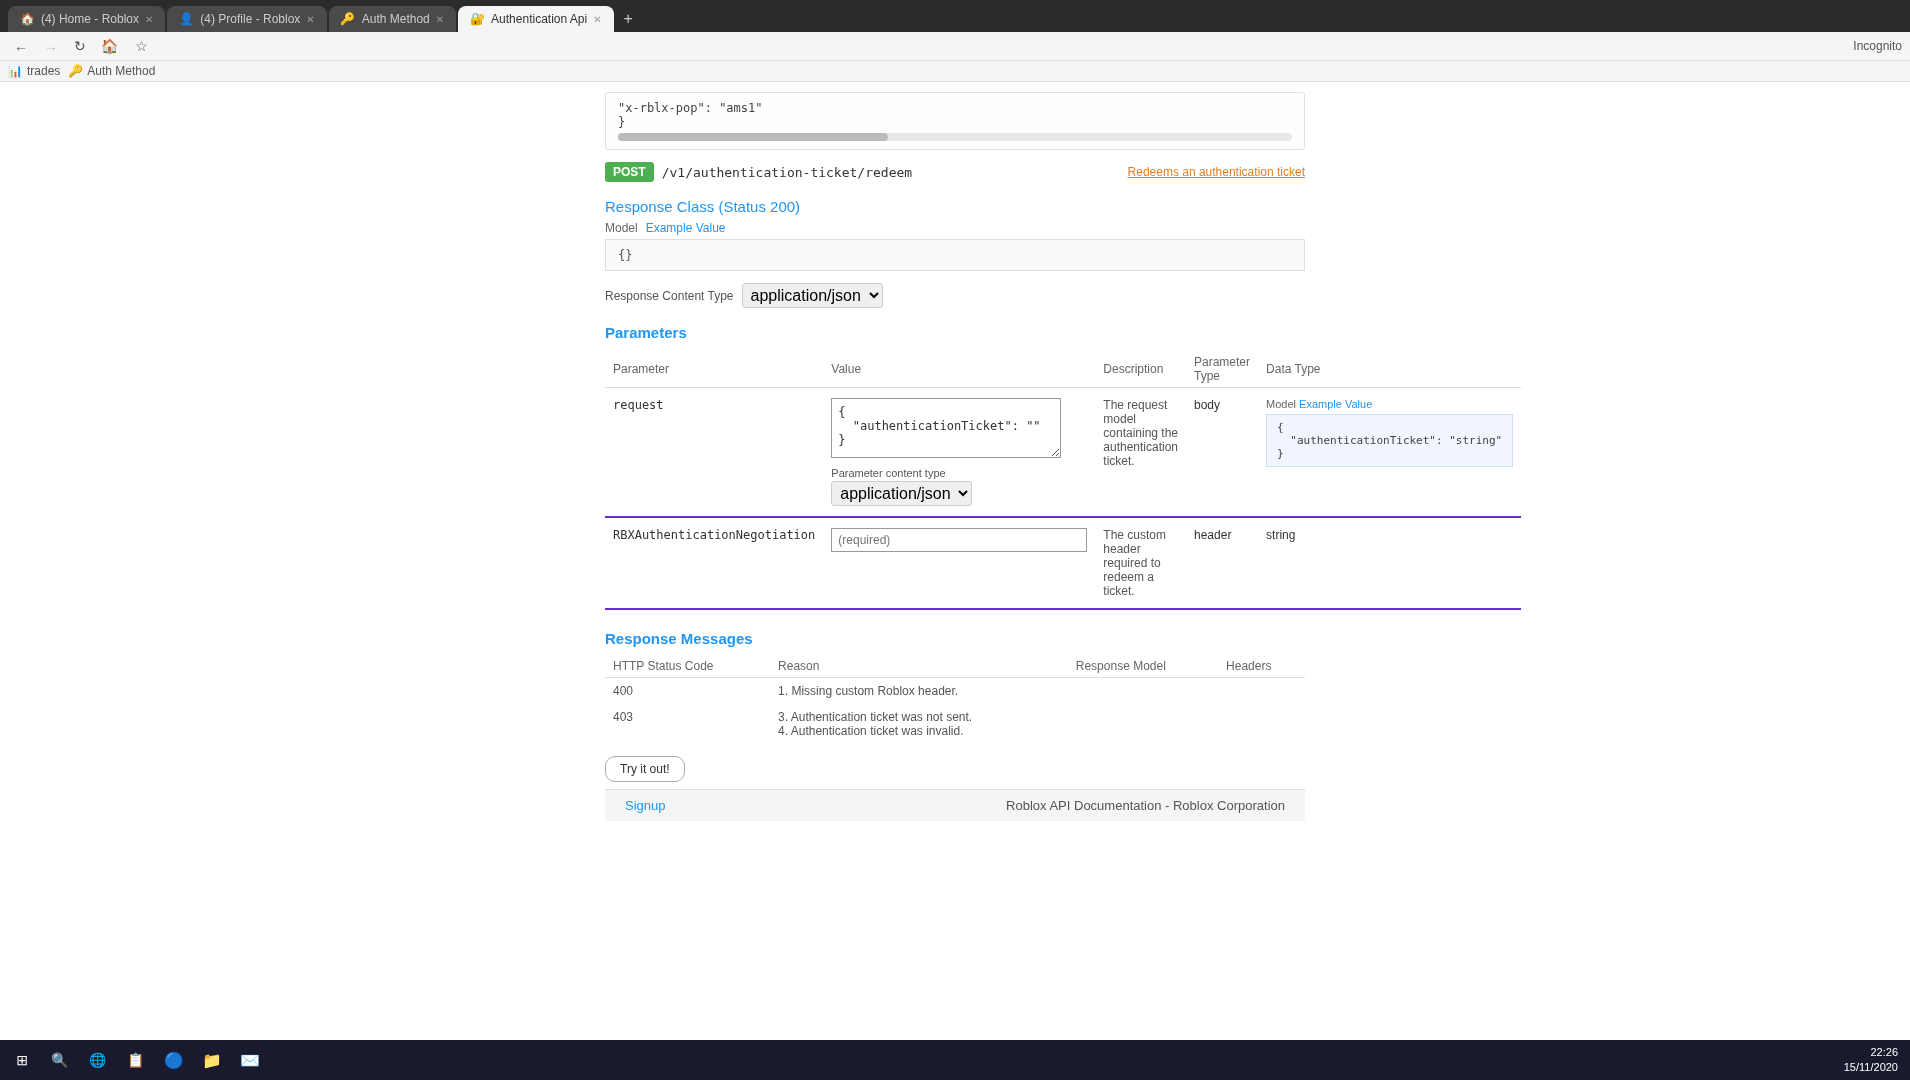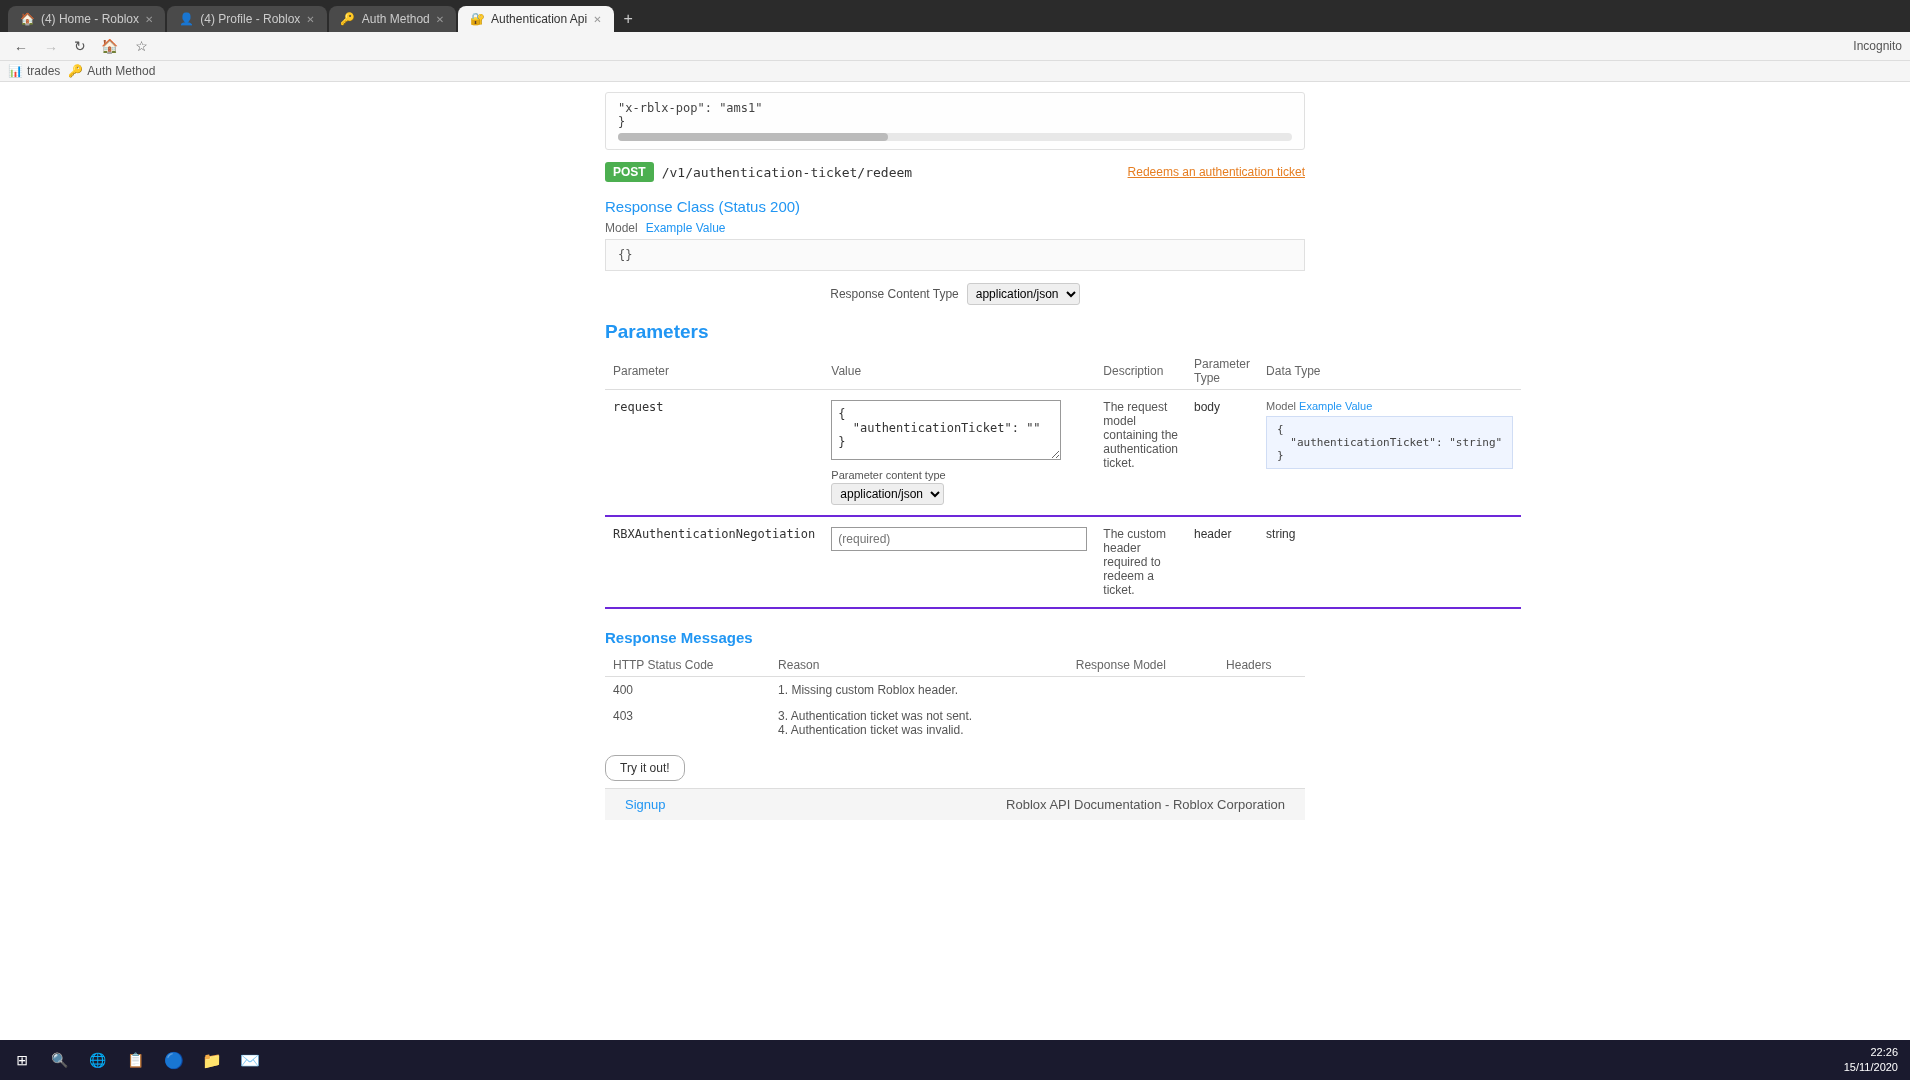--- a/index.html
+++ b/index.html
@@ -204,34 +204,33 @@
       margin-bottom: 12px;
     }
 
     
     .content-type-row {
       display: flex;
       align-items: center;
       gap: 8px;
       margin-bottom: 16px;
       font-size: 12px;
-      justify-content: center;
     }
     .content-type-label { color: #555; }
     select {
-      font-size: 12px;
+      font-size: 16px;
       padding: 2px 4px;
       border: 1px solid #ccc;
       border-radius: 3px;
     }
 
     
     .params-title {
       color: #2196F3;
-      font-size: 19px;
+      font-size: 15px;
       margin-bottom: 10px;
     }
     .params-table {
       width: 100%;
       border-collapse: collapse;
       font-size: 12px;
     }
     .params-table th {
       text-align: left;
       padding: 4px 8px;

